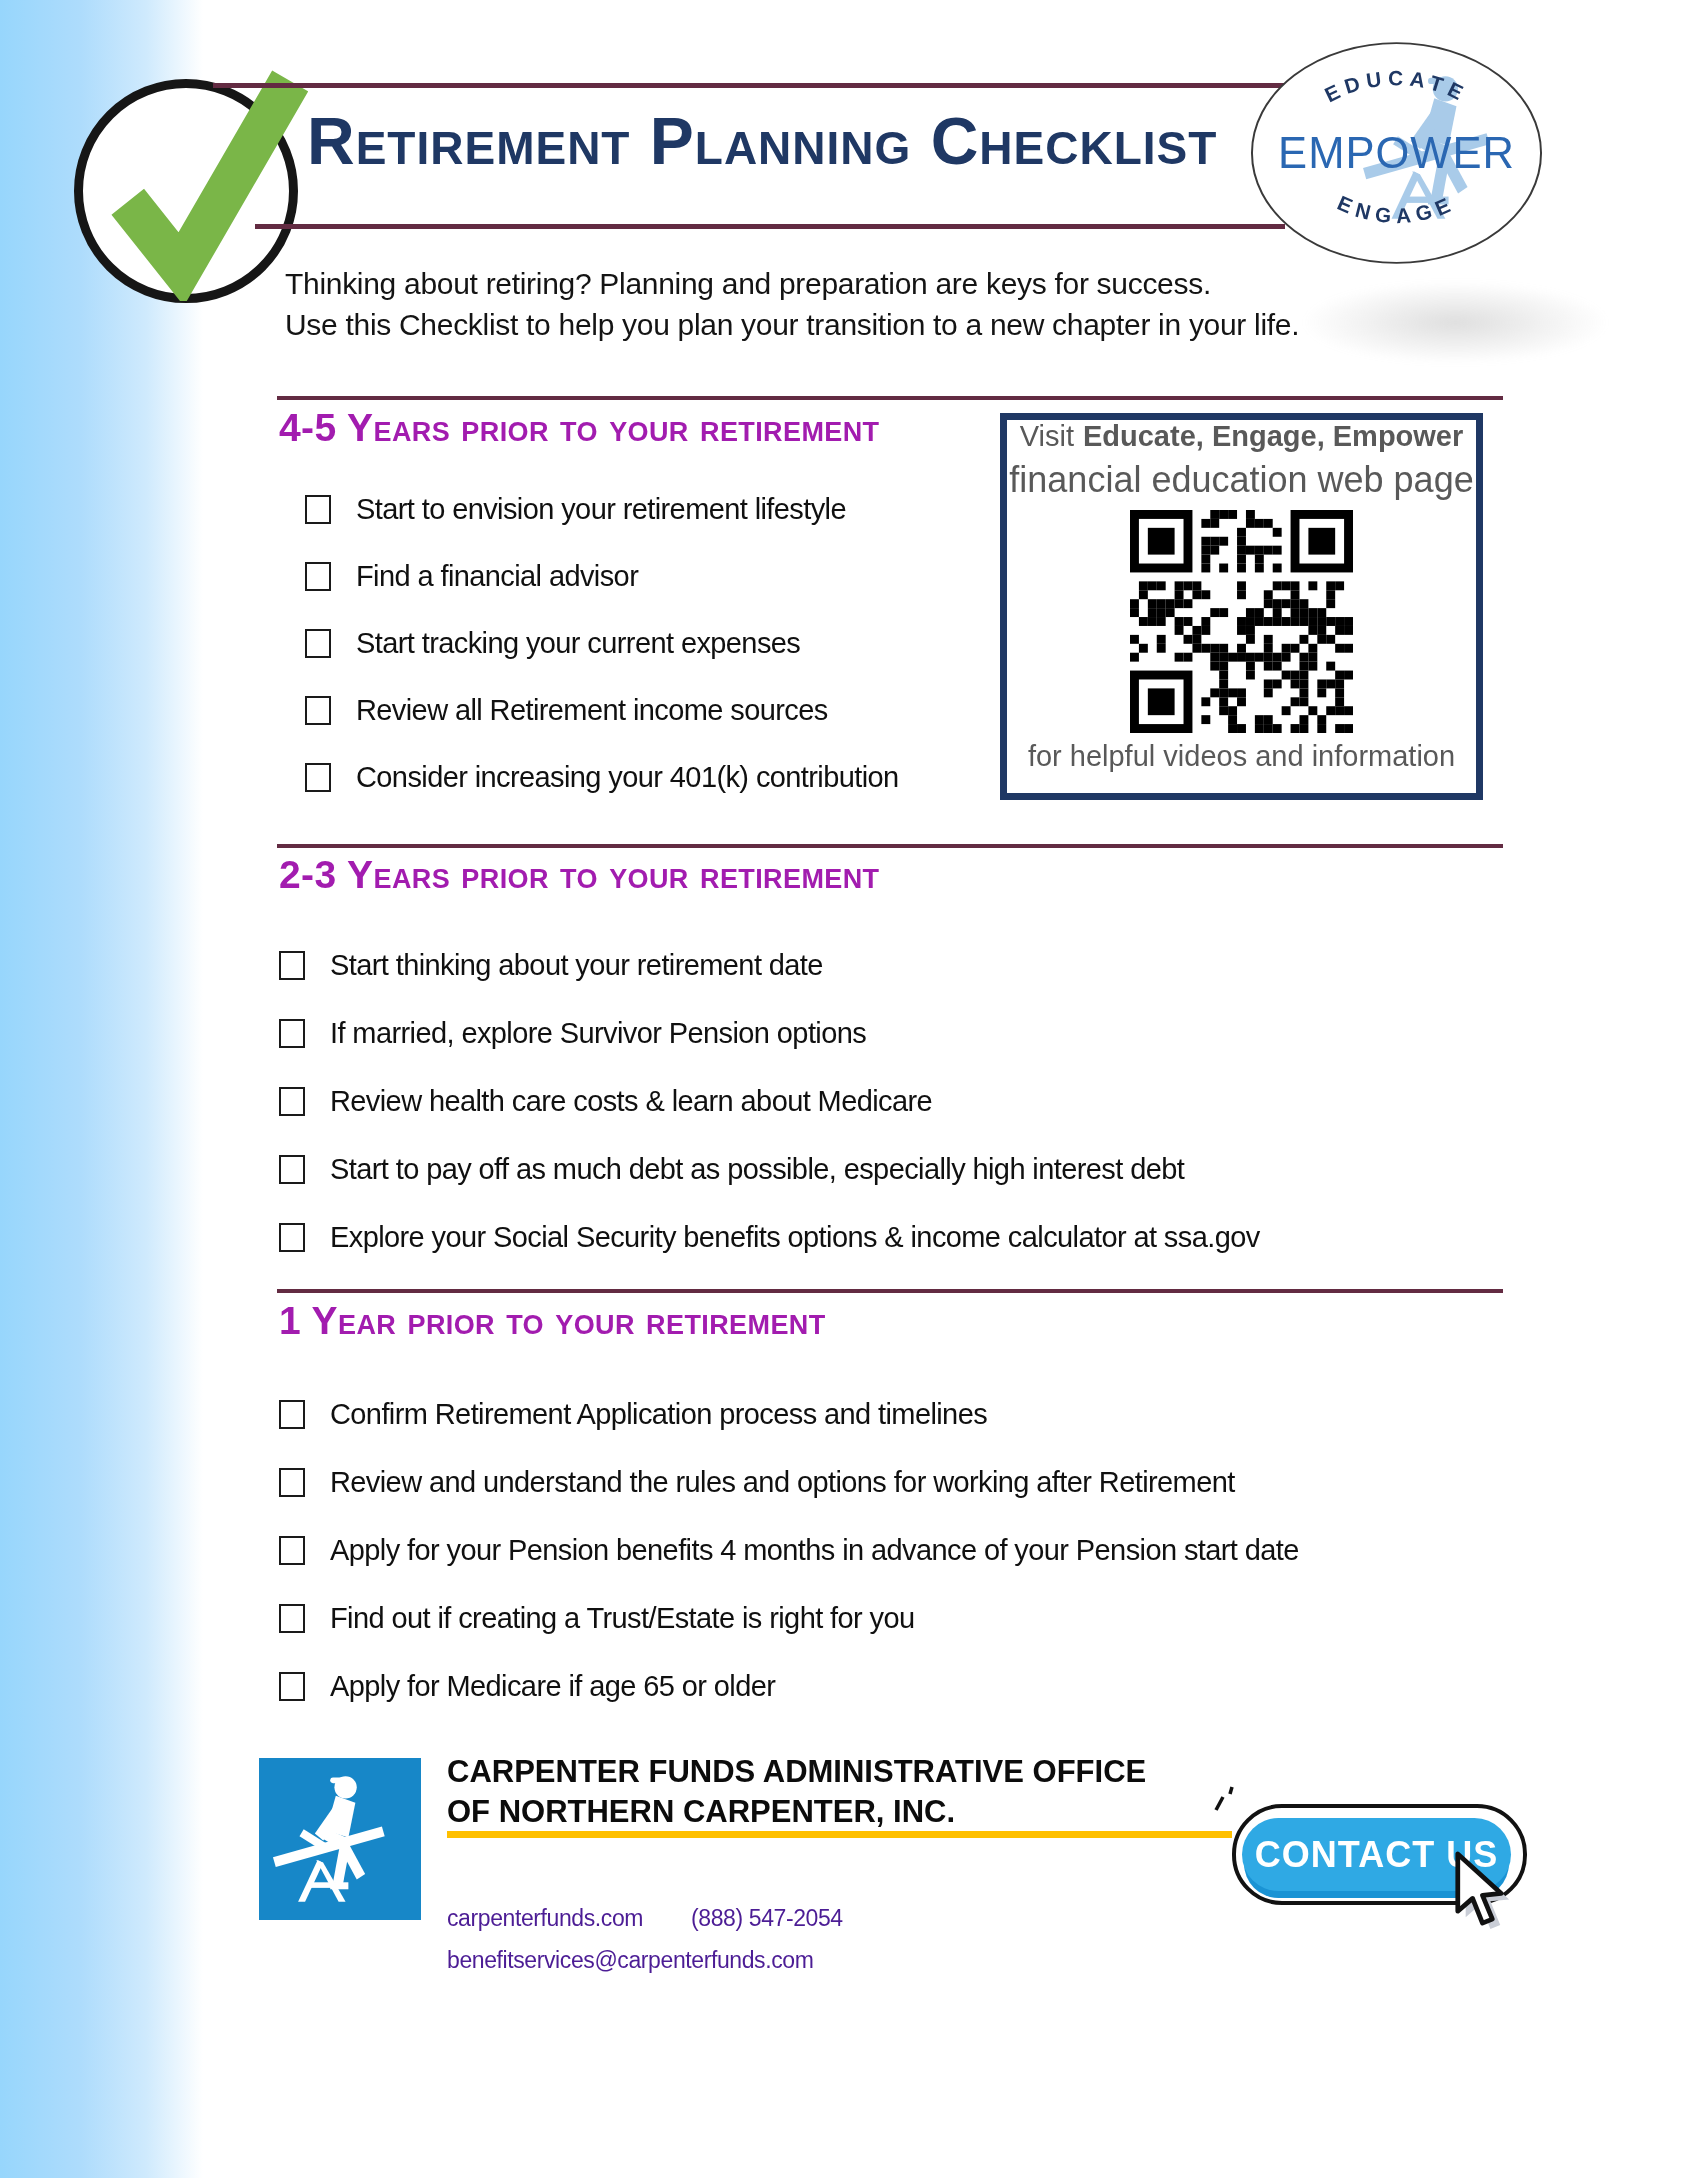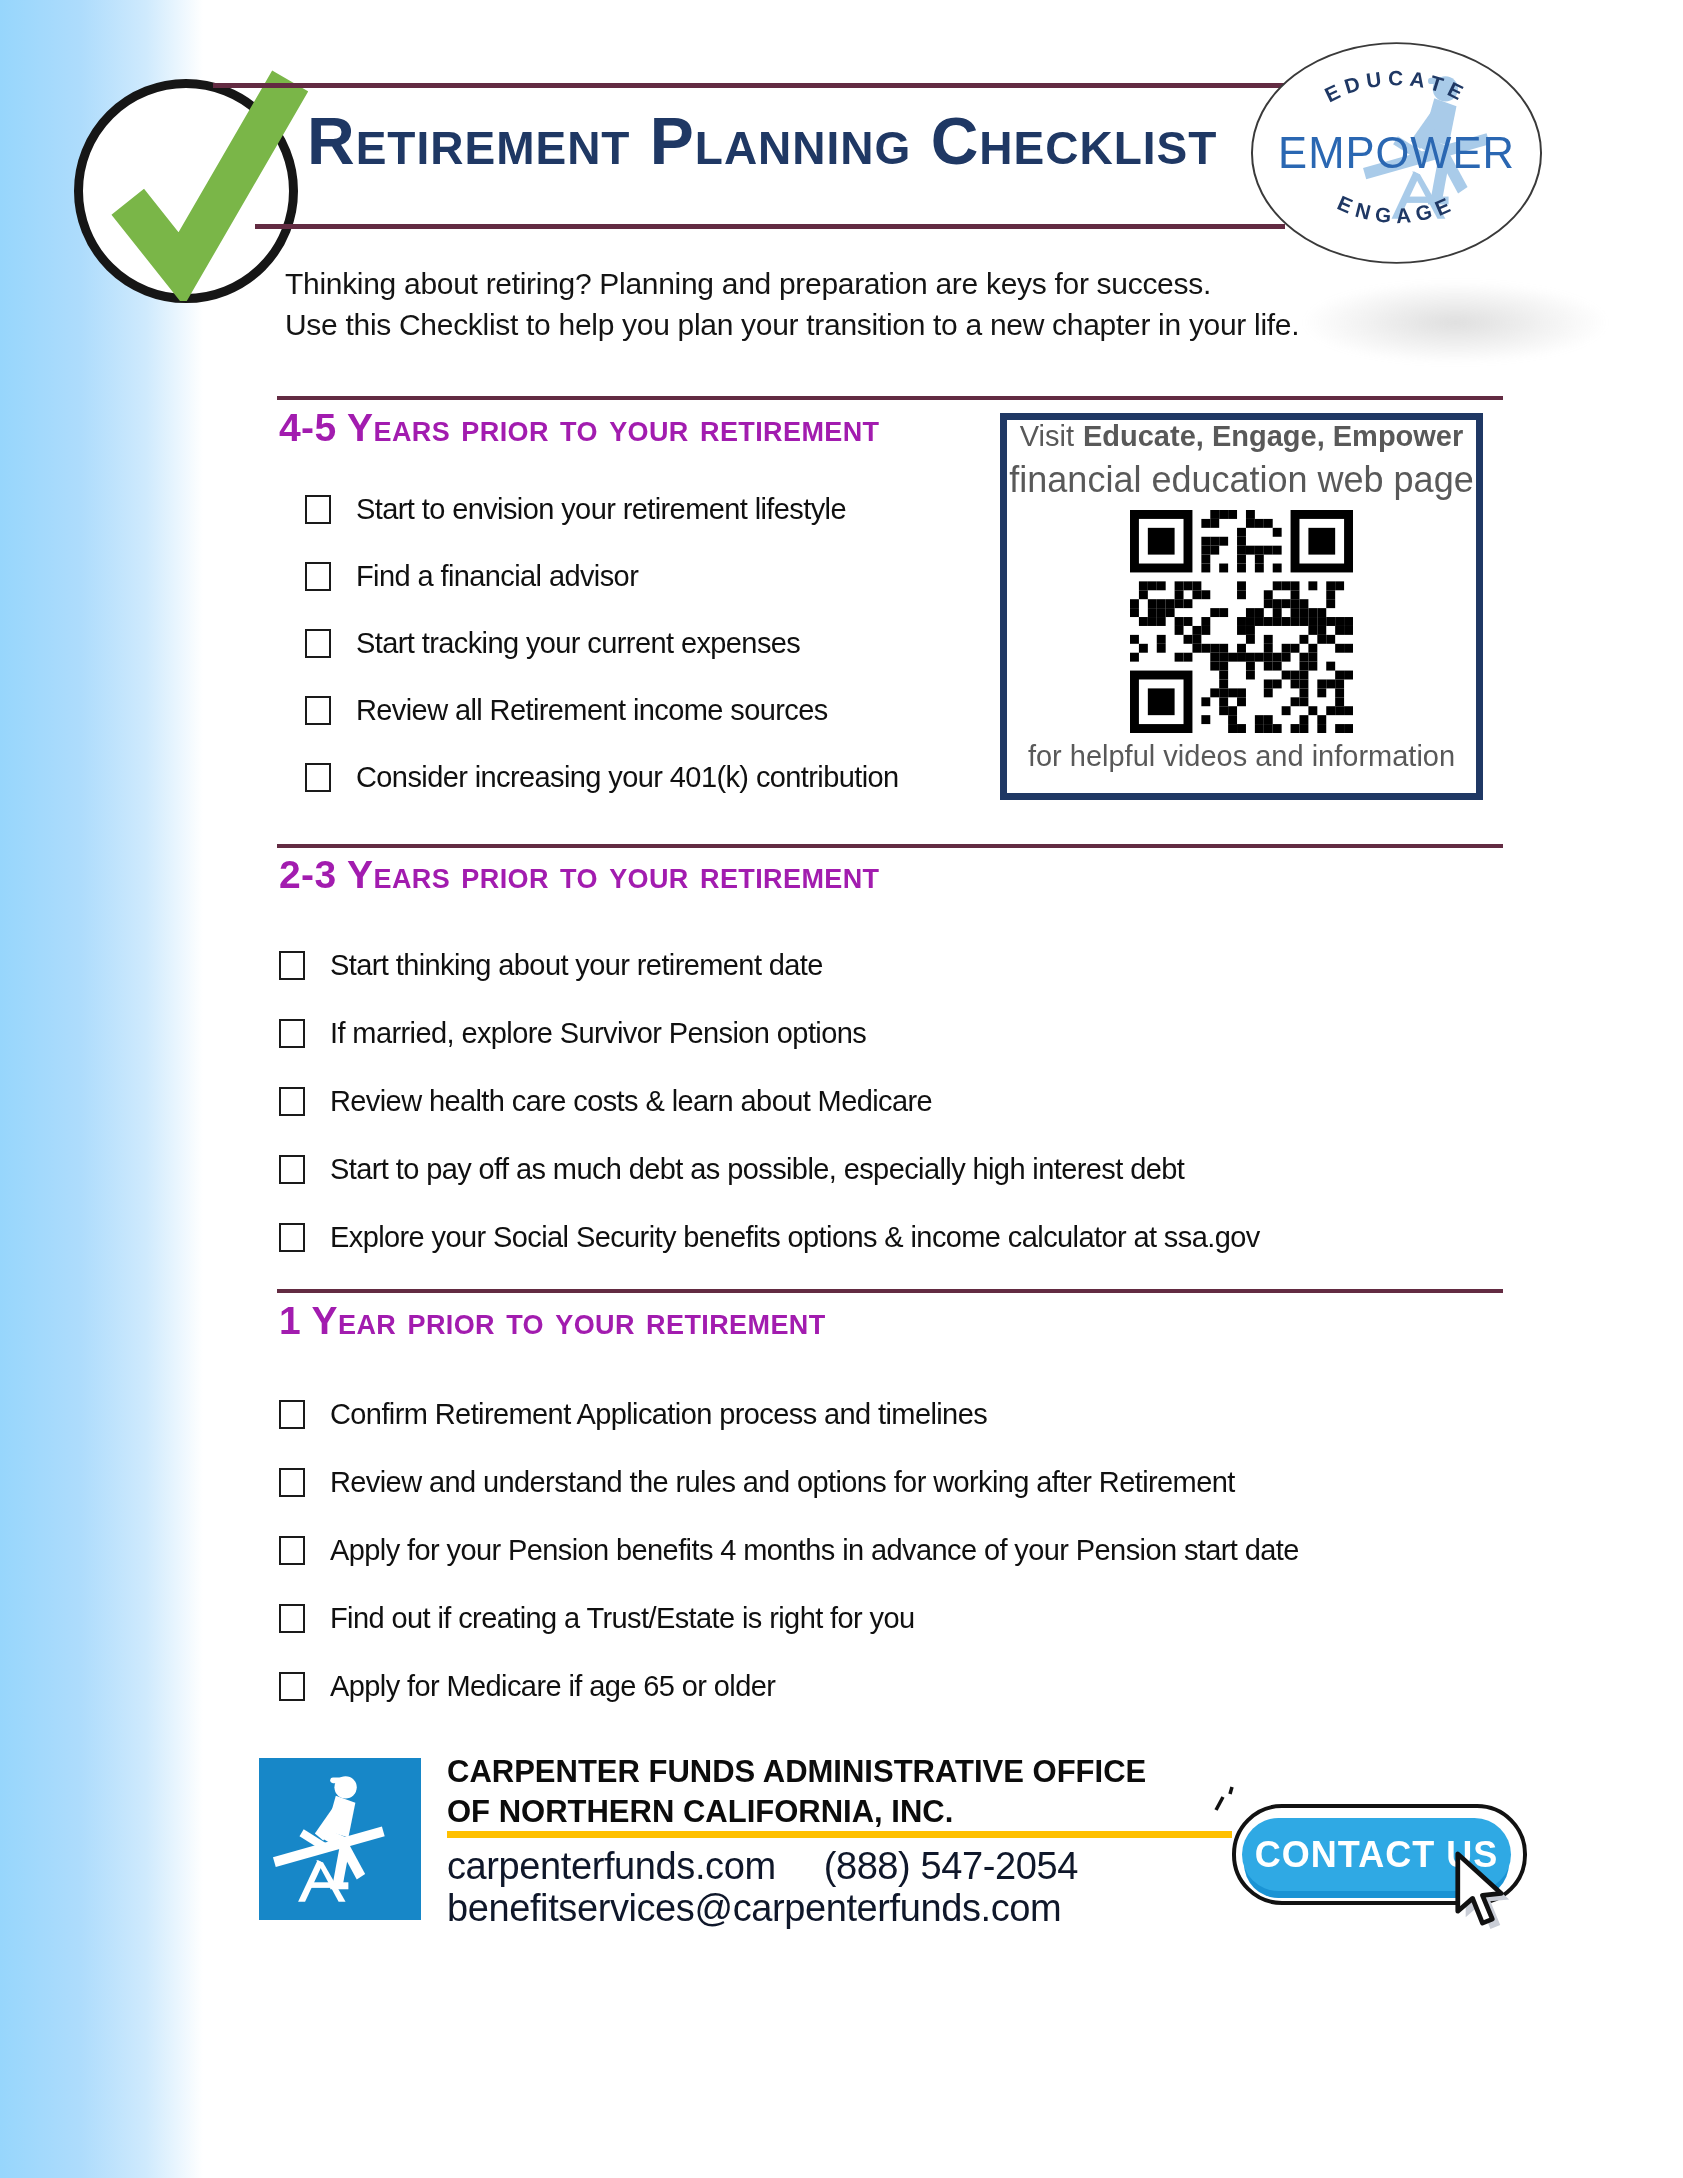--- a/index.html
+++ b/index.html
@@ -58,21 +58,21 @@
   .qr-line1 .bold{font-weight:bold;margin-left:9px;}
   .qr-line2{font-size:36px;color:#595959;margin-top:6px;}
   .qr-code{width:223px;height:223px;margin:9px auto 7px auto;}
   .qr-caption{font-size:29px;color:#595959;}
 
   
   .footer-logo{position:absolute;left:259px;top:1758px;width:162px;height:162px;background:#1787c8;}
   .footer-org{position:absolute;left:447px;top:1752px;font-size:31px;font-weight:bold;
     color:#0c0c0c;line-height:40px;white-space:nowrap;}
   .footer-yellow{position:absolute;left:447px;top:1831px;width:785px;height:7px;background:#ffc000;}
-  .footer-contact{position:absolute;left:447px;top:1845px;font-size:38px;color:#0f172a;
+  .footer-contact{position:absolute;left:447px;top:1897px;font-size:23px;color:#4c1d95;
     line-height:42px;white-space:nowrap;letter-spacing:-0.4px;}
   .footer-website{margin-right:48px;}
 
   
   .contact-btn{position:absolute;left:1226px;top:1802px;width:327px;height:149px;cursor:pointer;}
   .btn-outline{position:absolute;left:6px;top:2px;width:287px;height:93px;border:4px solid #121212;
     border-radius:50px;}
   .btn-pill{position:absolute;left:16px;top:16px;width:269px;height:73px;background:#2fa9e4;
     border-radius:38px;box-shadow:0 9px 0 -2px #1a93d4;display:flex;align-items:center;justify-content:center;}
   .btn-label{font-size:36px;font-weight:bold;color:#ffffff;letter-spacing:1px;}
@@ -440,21 +440,21 @@
         <rect x="43" y="80" width="13" height="5"></rect>
         <polygon points="2,62 80,40 82,47 4,69"></polygon>
         <polygon points="34,64 20,94 25,94 38,66"></polygon>
         <polygon points="38,66 54,94 49,94 33,64"></polygon>
         <rect x="27" y="80" width="20" height="4"></rect>
       </g>
     </svg>
   </div>
   <div class="footer-org">
     <div>CARPENTER FUNDS ADMINISTRATIVE OFFICE</div>
-    <div>OF NORTHERN CALIFORNIA, INC.</div>
+    <div>OF NORTHERN CARPENTER, INC.</div>
   </div>
   <div class="footer-yellow"></div>
   <div class="footer-contact">
     <div>
       <span class="footer-website">carpenterfunds.com</span><span>(888) 547-2054</span>
     </div>
     <div>benefitservices@carpenterfunds.com</div>
   </div>
 
   <div class="contact-btn">

